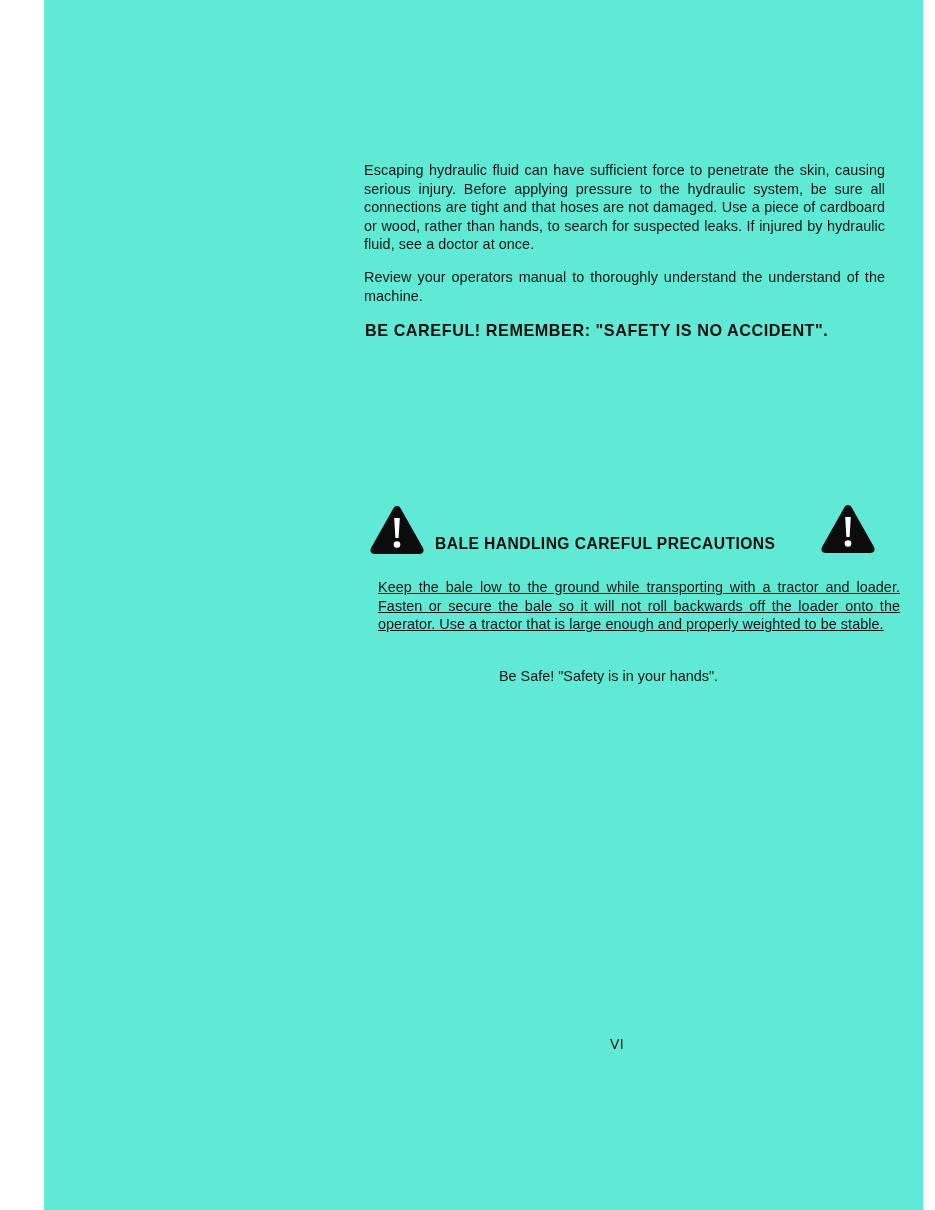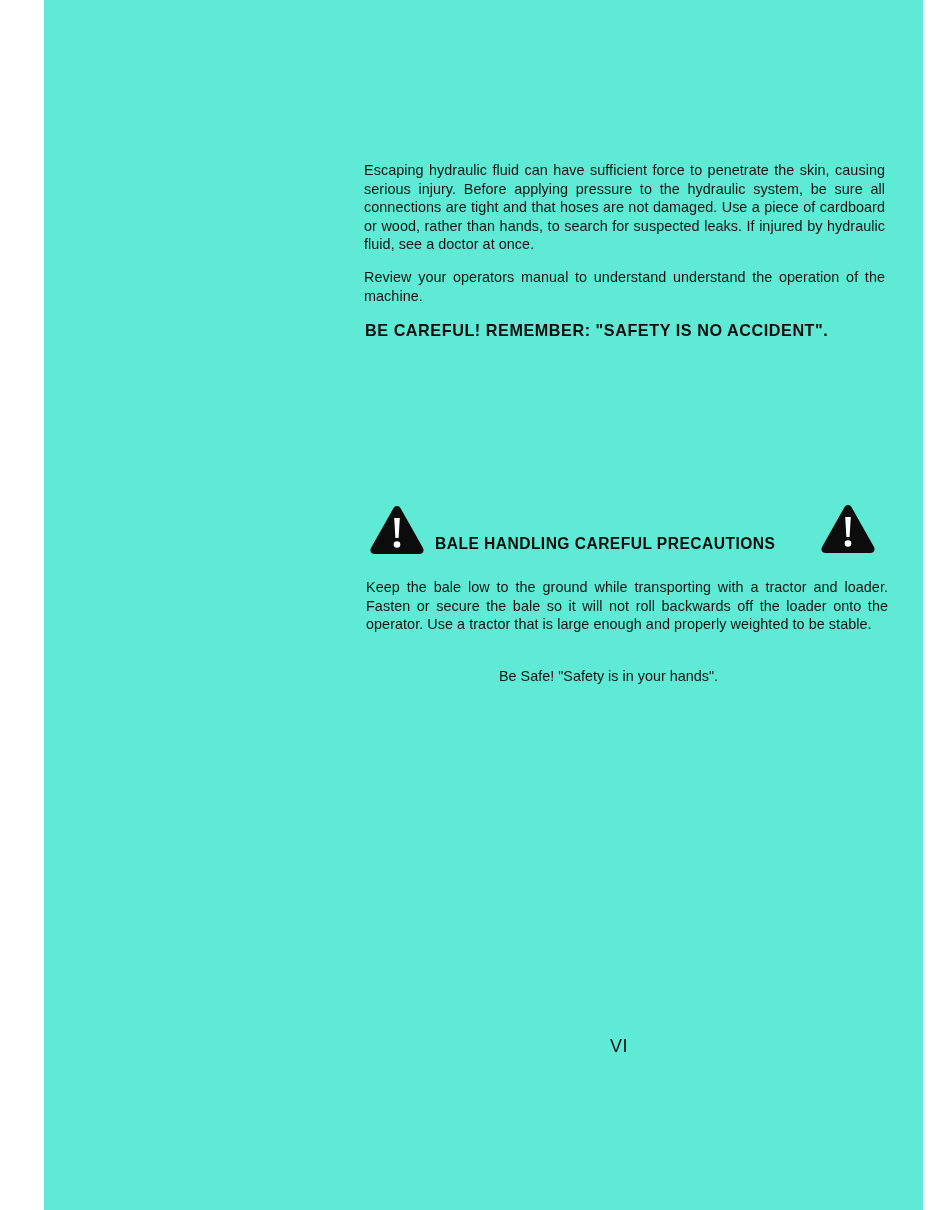--- a/index.html
+++ b/index.html
@@ -66,48 +66,48 @@
       position: absolute;
       left: 66px;
       top: 35px;
       font-size: 15.6px;
       font-weight: bold;
       letter-spacing: 0.45px;
       white-space: nowrap;
       color: #0e0e0e;
       margin: 0;
     }
-    #p3 { top: 578px; width: 522px; left: 322px; }
+    #p3 { top: 578px; width: 522px; left: 334px; text-decoration: underline; }
     .slogan {
       position: absolute;
       left: 455px;
       top: 668px;
       font-size: 14.4px;
       white-space: nowrap;
       color: #141414;
       margin: 0;
     }
     .page-number {
       position: absolute;
       left: 566px;
       top: 1036px;
-      font-size: 18px;
+      font-size: 14px;
       color: #111111;
       margin: 0;
       letter-spacing: 0.5px;
     }
   </style>
 </head>
 <body>
 
 <div class="page">
 
   <p class="para" id="p1">Escaping hydraulic fluid can have sufficient force to penetrate the skin, causing serious injury. Before applying pressure to the hydraulic system, be sure all connections are tight and that hoses are not damaged. Use a piece of cardboard or wood, rather than hands, to search for suspected leaks. If injured by hydraulic fluid, see a doctor at once.</p>
 
-  <p class="para" id="p2">Review your operators manual to understand understand the operation of the machine.</p>
+  <p class="para" id="p2">Review your operators manual to thoroughly understand the understand of the machine.</p>
 
   <p class="callout">BE CAREFUL! REMEMBER: "SAFETY IS NO ACCIDENT".</p>
 
   <div class="section-head">
     <span class="warn" id="warn-left">
       <svg viewBox="0 0 56 50" xmlns="http://www.w3.org/2000/svg">
         <path d="M28 1 C30 1 31 2 32 4 L54 43 C55.5 46 54 49 50 49 L6 49 C2 49 0.5 46 2 43 L24 4 C25 2 26 1 28 1 Z" fill="#0c0c0c"></path>
         <path d="M25.2 13 L30.8 13 L29.6 33 L26.4 33 Z" fill="#ffffff"></path>
         <circle cx="28" cy="39.5" r="3.3" fill="#ffffff"></circle>
       </svg>

